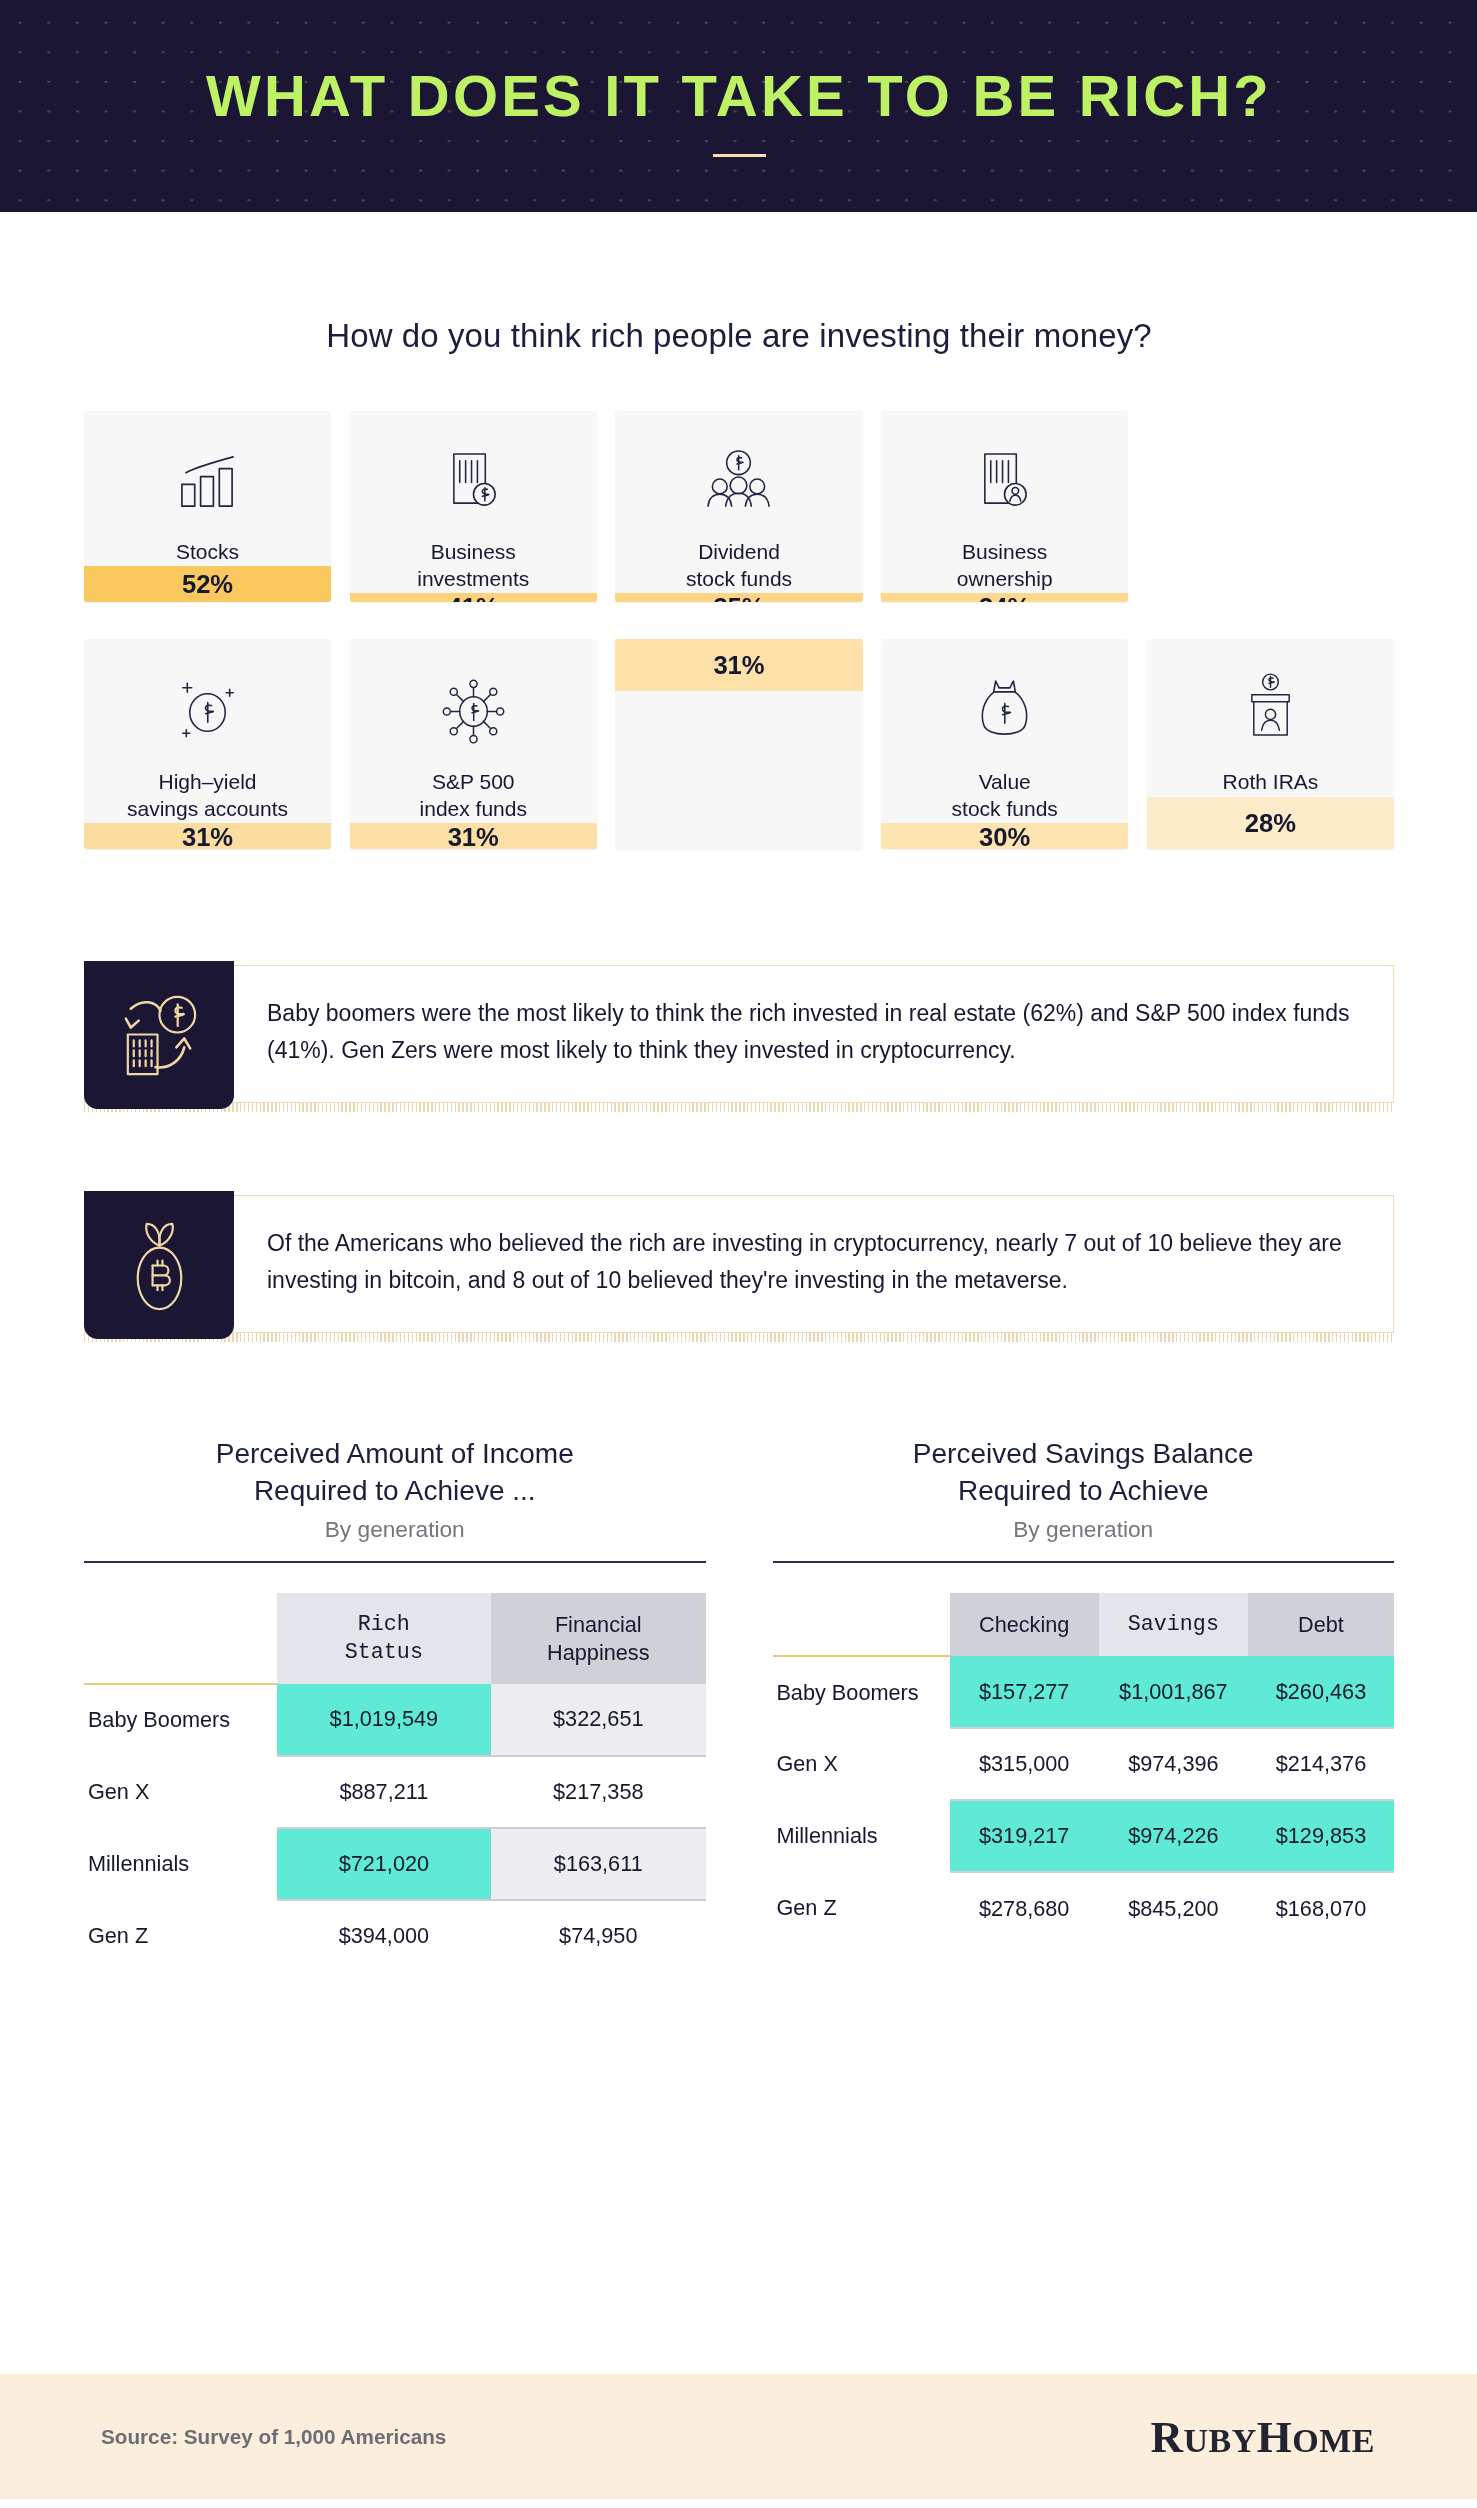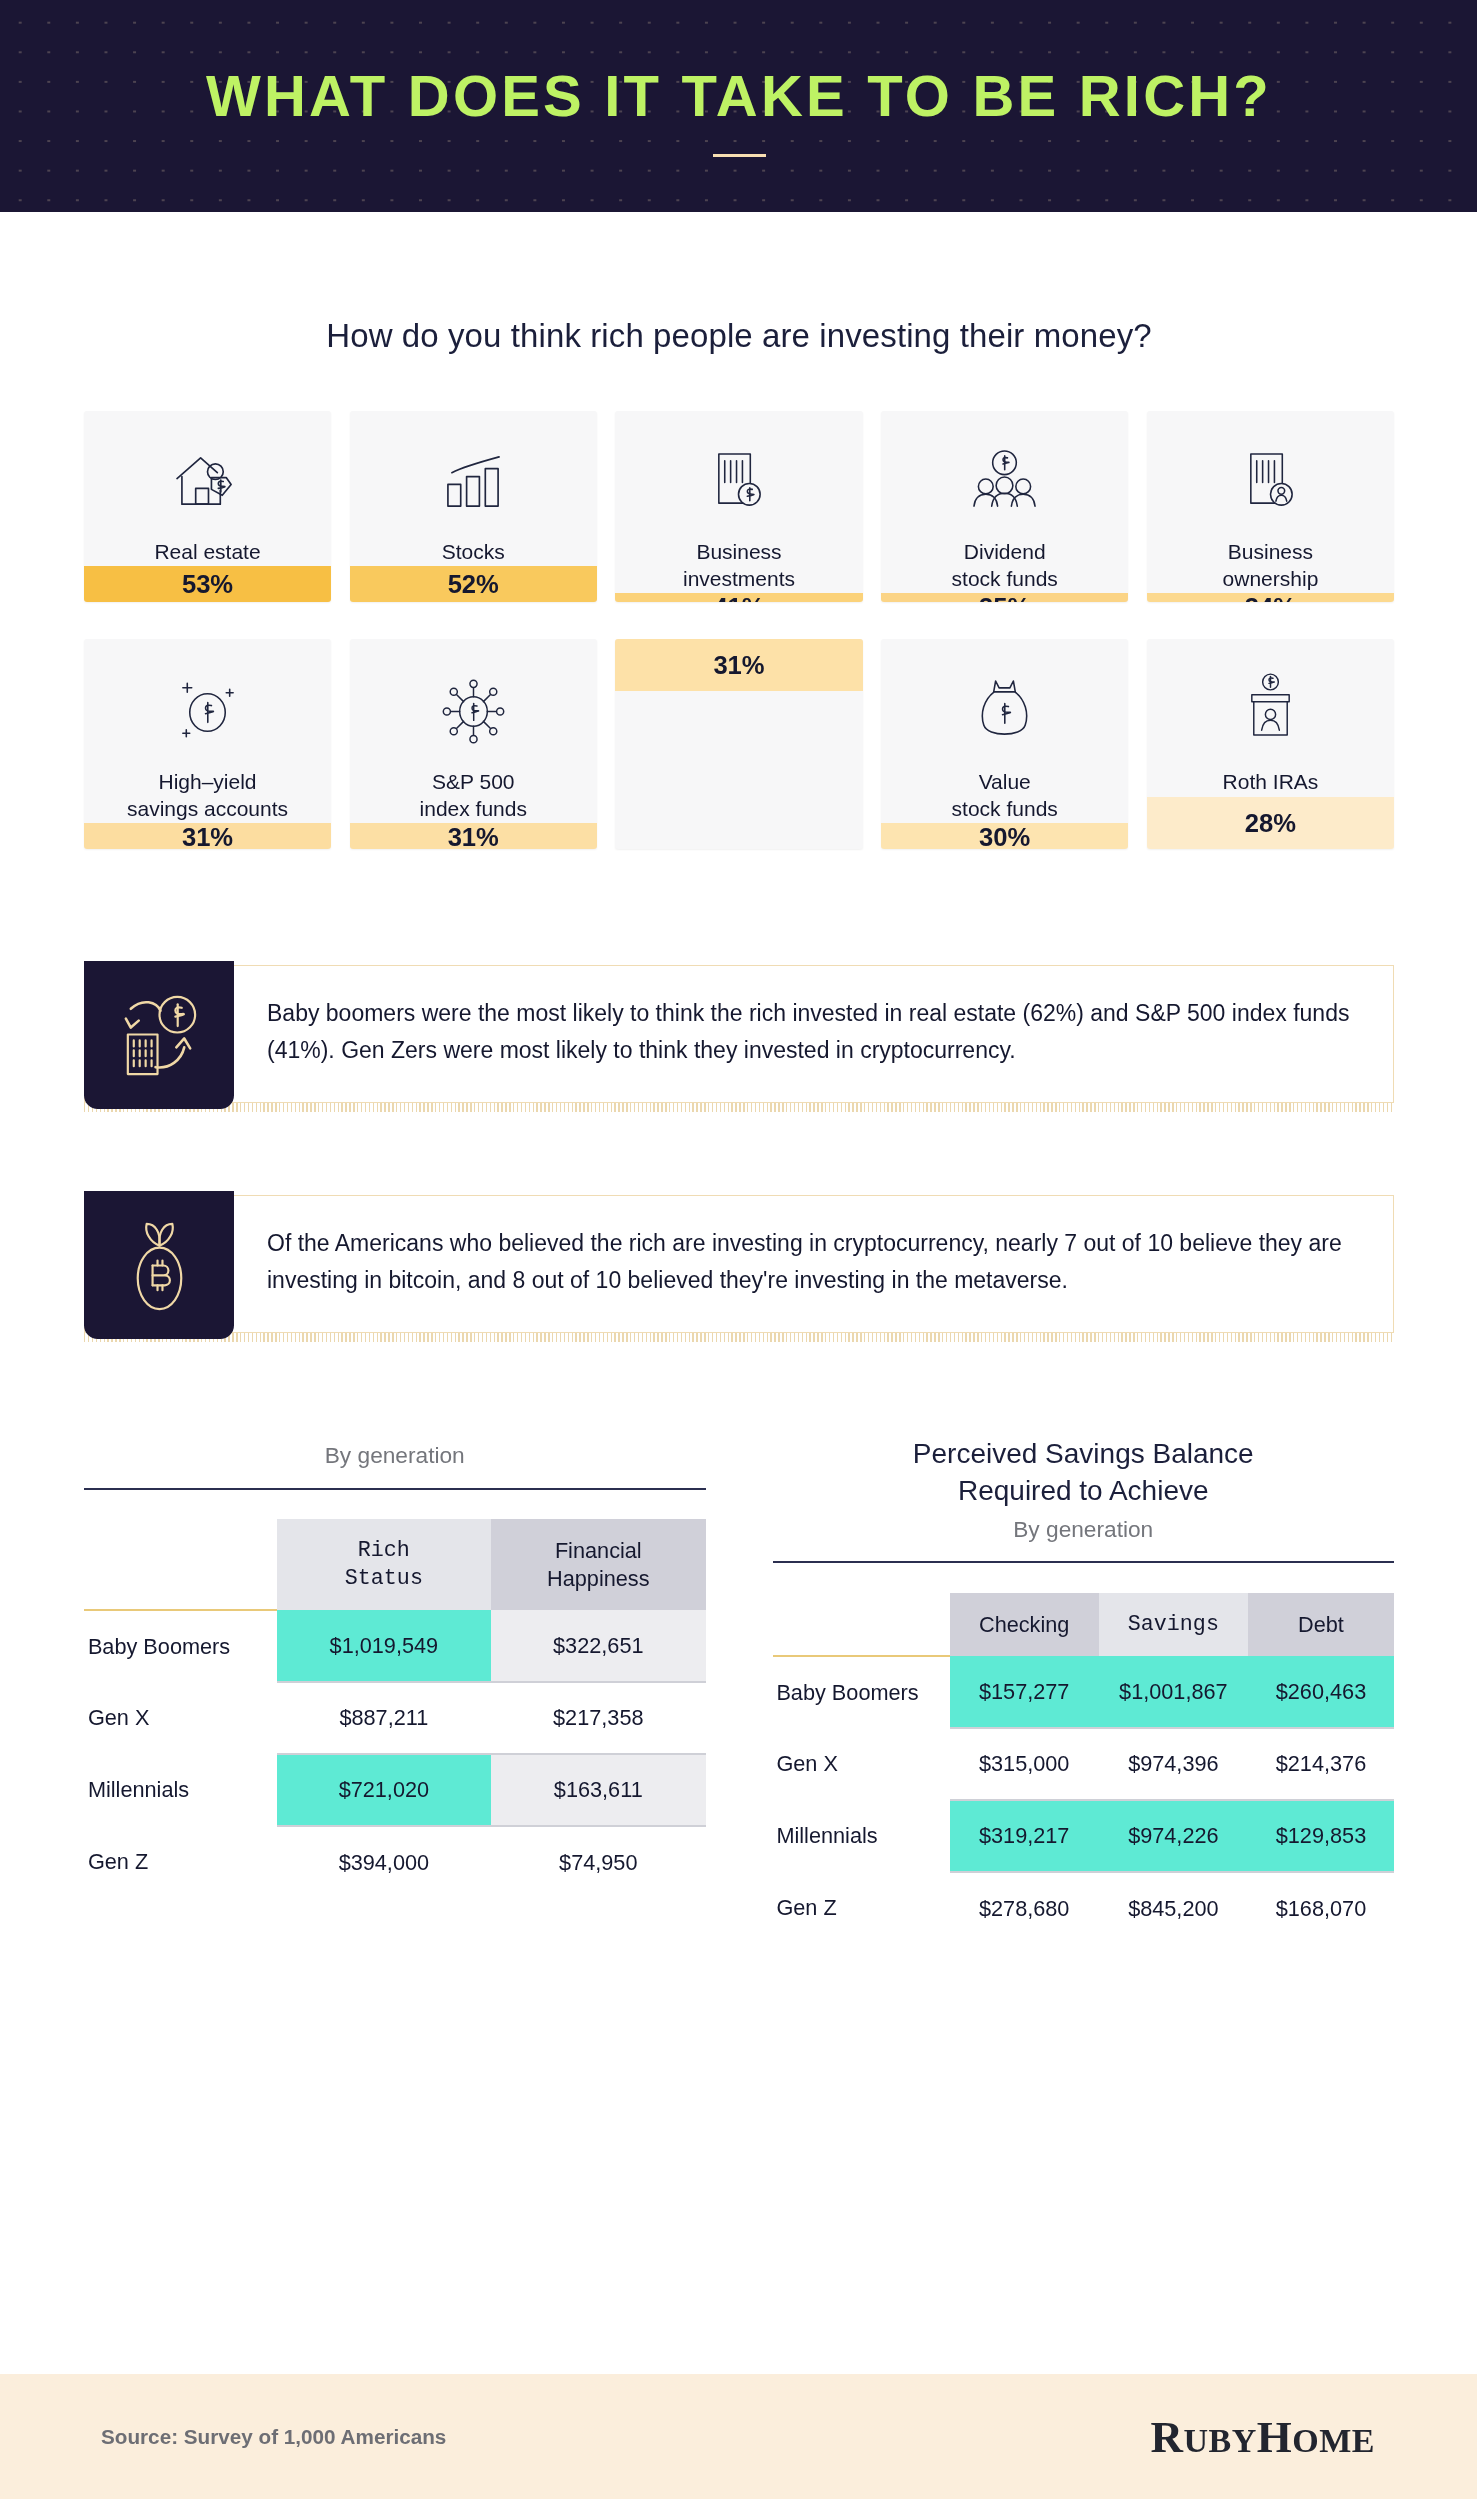--- a/index.html
+++ b/index.html
@@ -245,37 +245,20 @@
 <div class="header">
   <div class="dots"></div>
   <h1>WHAT DOES IT TAKE TO BE RICH?</h1>
   <div class="rule"></div>
 </div>
 
 <div class="subtitle">How do you think rich people are investing their money?</div>
 
 <div class="grid row1">
 
-  <div class="card">
-    <div class="card-body">
-      <div class="card-icon">
-        <svg width="73" height="61" viewBox="0 0 74 62" fill="none" stroke="#20263f" stroke-width="1.7" stroke-linecap="round" stroke-linejoin="round">
-          <path d="M6 28 L30 7 L47 22"></path>
-          <path d="M11 26 V54 H50 V40"></path>
-          <rect x="25" y="38" width="13" height="16"></rect>
-          <circle cx="45" cy="21" r="8"></circle>
-          <path d="M41 27 L56 27 L61 34 L52 45 L41 39 Z"></path>
-          <path d="M53 31 q-5 -1 -5 2 t5 3 t-5 2"></path>
-          <path d="M50.5 29.5 v12"></path>
-        </svg>
-      </div>
-      <div class="card-label" style="white-space:pre-line">Real estate</div>
-    </div>
-    <div class="card-pct" style="background:#f7bf44">53%</div>
-  </div>
 
   <div class="card">
     <div class="card-body">
       <div class="card-icon">
         <svg width="71" height="61" viewBox="0 0 72 62" fill="none" stroke="#20263f" stroke-width="1.7" stroke-linecap="round" stroke-linejoin="round">
           <rect x="10" y="34" width="13" height="22"></rect>
           <rect x="29" y="26" width="13" height="30"></rect>
           <rect x="48" y="18" width="13" height="38"></rect>
           <path d="M14 22 C26 16, 40 12, 62 6"></path>
         </svg>
@@ -462,20 +445,22 @@
     </div>
     <div class="callout-text">Of the Americans who believed the rich are investing in cryptocurrency, nearly 7 out of 10 believe they are investing in bitcoin, and 8 out of 10 believed they're investing in the metaverse.</div>
   </div>
   <div class="callout-border"></div>
   <div class="callout-stripe"></div>
 </div>
 
 <div class="tables">
 
   <div class="tbl-block">
+    <div class="tbl-title" style="white-space:pre-line">Perceived Amount of Income
+Required to Achieve ...</div>
     <div class="tbl-sub">By generation</div>
     <div class="tbl-divider"></div>
     <table>
       <thead>
         <tr>
           <th style="width:31%"></th>
           <th class="hdr-a" style="width:34.5%;white-space:pre-line">Rich
 Status</th>
           <th class="hdr-b" style="width:34.5%;white-space:pre-line">Financial
 Happiness</th>

